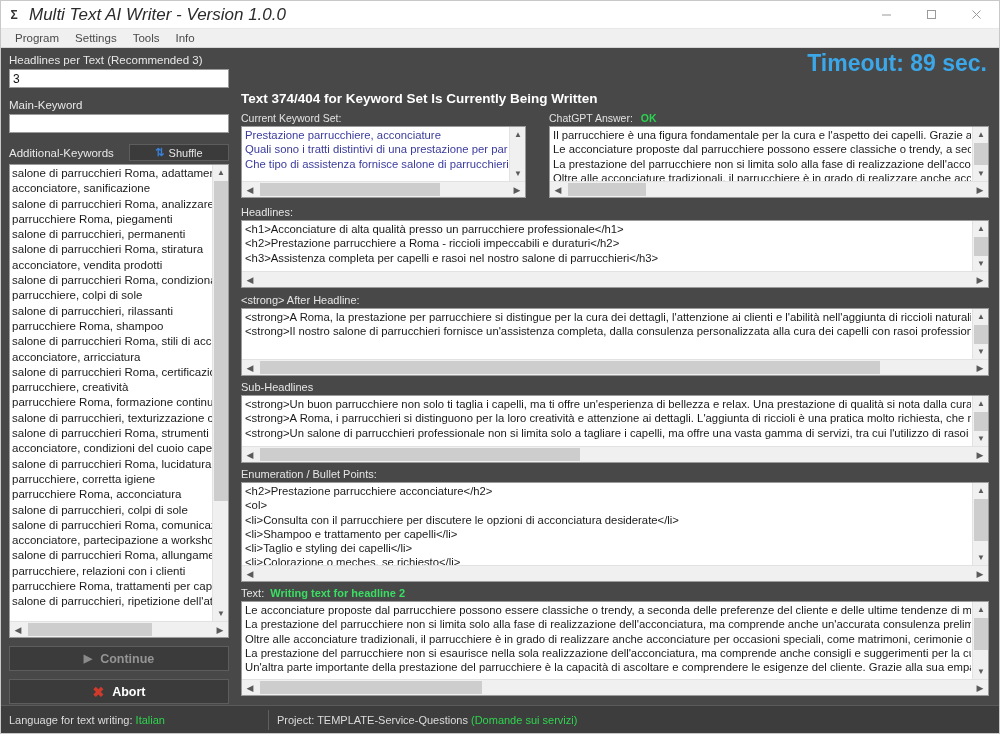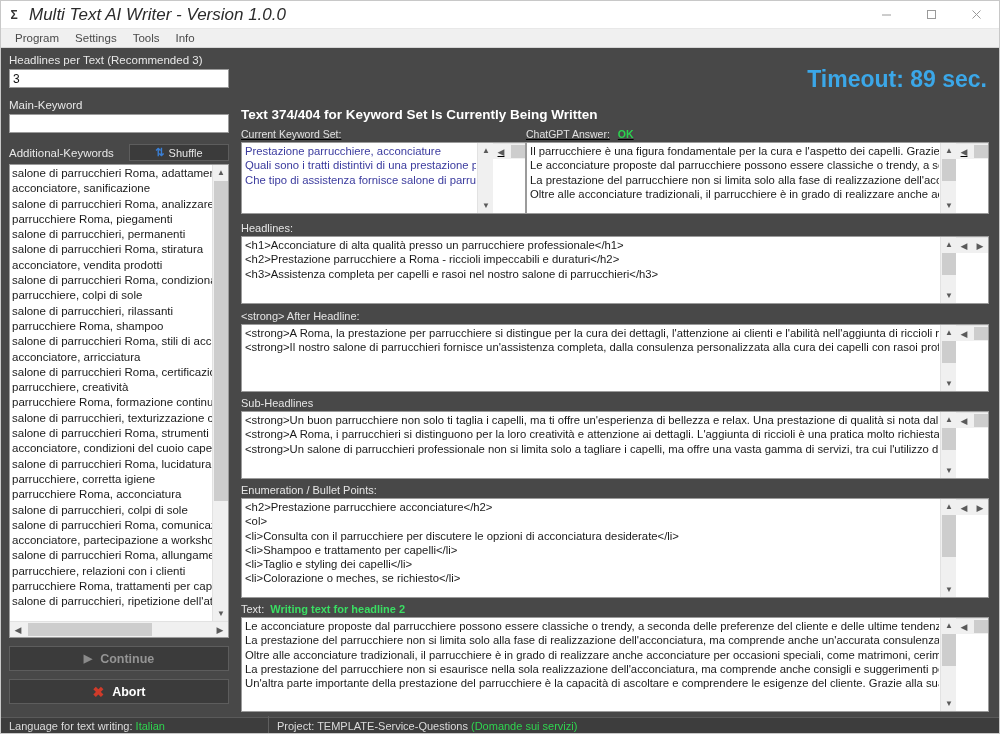--- a/index.html
+++ b/index.html
@@ -194,56 +194,55 @@
   .btn-continue { color: #949494; }
   .btn-continue .glyph { color: #8a8a8a; font-size: 11px; }
   .btn-abort { color: #ffffff; }
   .btn-abort .glyph { color: #cf3b2a; font-size: 14px; font-weight: bold; }
 
   
   .right {
     flex: 1;
     position: relative;
     padding: 11px 10px 0 4px;
-    margin-top: 16px;
   }
   .timeout {
     position: absolute;
     right: 12px; top: 2px;
     color: #3ba7e8;
     font-size: 23px;
     font-weight: bold;
   }
   .head-title {
     position: absolute;
     left: 4px; top: 43px;
     font-size: 13.5px;
     font-weight: bold;
     color: #ffffff;
   }
 
   .row2 {
     position: absolute;
     left: 4px; right: 10px; top: 64px;
     display: flex;
-    gap: 0;
-    text-decoration: underline;
+    gap: 23px;
   }
   .sublbl { font-size: 10.5px; color: #e2e2e2; margin-bottom: 2px; }
   .sublbl .ok { color: #2ad44f; font-weight: bold; margin-left: 8px; }
 
   .kwset { width: 285px; }
   .ansbox { flex: 1; }
 
   .txtbox {
     background: #ffffff;
     border: 1px solid #9b9b9b;
     position: relative;
     overflow: hidden;
     display: flex;
+    flex-direction: column;
   }
   .txt-inner { flex: 1; position: relative; overflow: hidden; }
   .txt-lines {
     position: absolute;
     top: 1px; left: 3px; right: 17px; bottom: 0;
     overflow: hidden;
   }
   .txt-line {
     font-size: 11.3px;
     line-height: 14.3px;
@@ -255,21 +254,21 @@
 
   .sect { position: absolute; left: 4px; right: 10px; }
   .sect-lbl { font-size: 11px; color: #e6e6e6; margin-bottom: 2px; }
   .sect-lbl .green { color: #3ade63; font-weight: bold; margin-left: 6px; }
 
   
   .statusbar {
     position: absolute;
     left: 0; bottom: 0;
     width: 100%;
-    height: 16px;
+    height: 28px;
     background: #3d3d3d;
     border-top: 1px solid #5a5a5a;
     display: flex;
     align-items: center;
   }
   .status-cell {
     font-size: 11px;
     color: #dcdcdc;
     padding: 0 8px;
     height: 20px;

